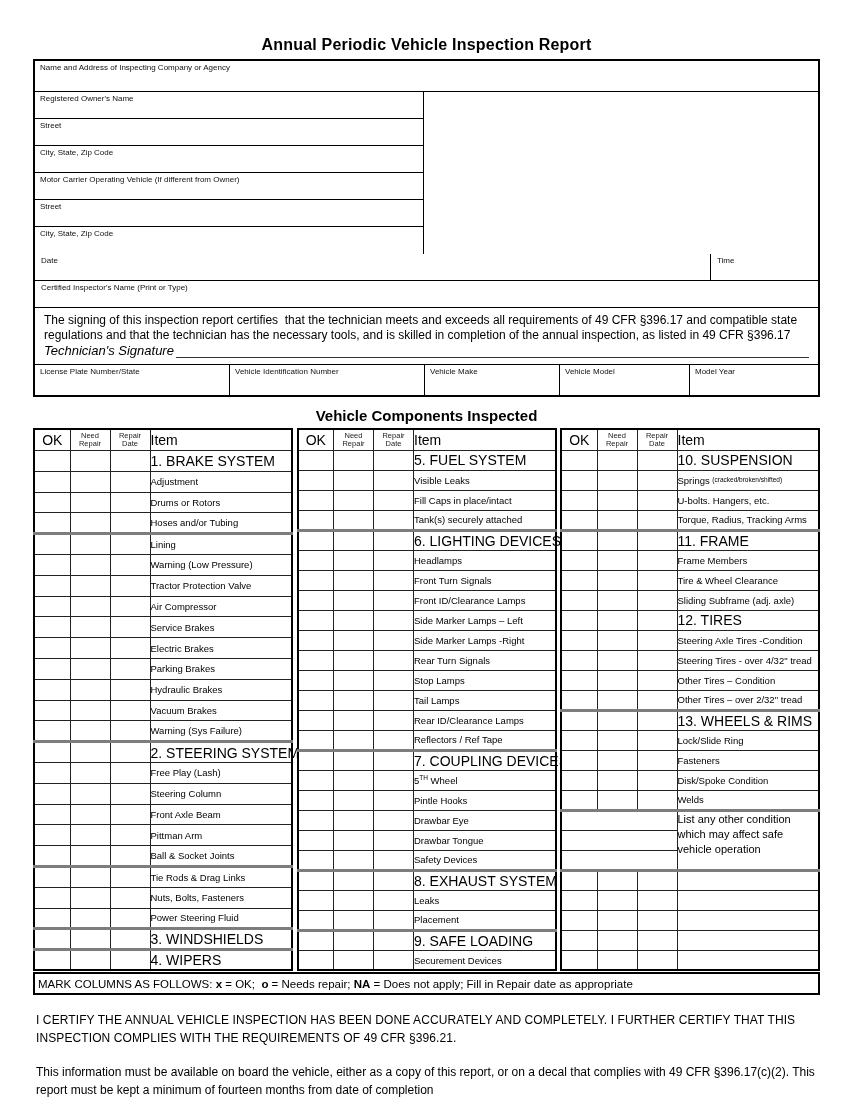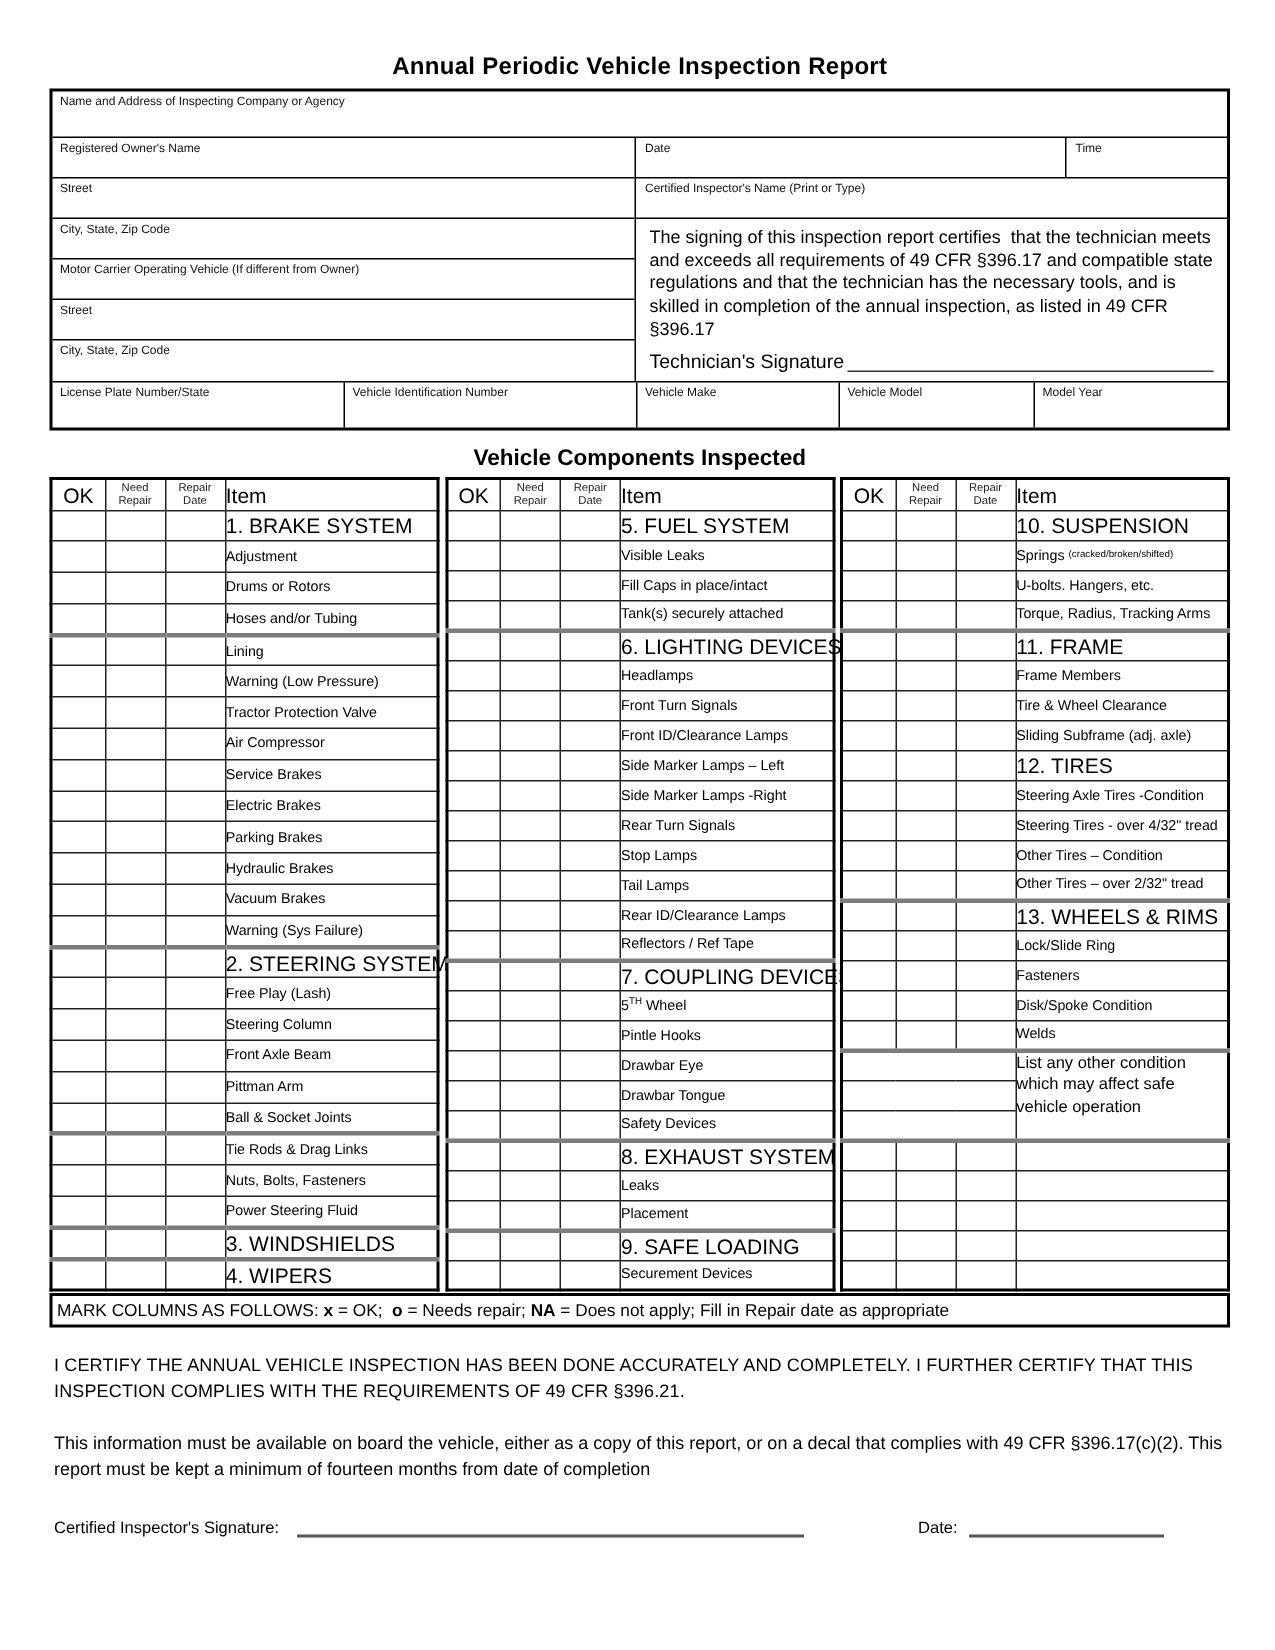--- a/index.html
+++ b/index.html
@@ -10,32 +10,32 @@
     overflow:hidden;
   }
   .content { position:absolute; left:33px; top:36px; width:787px; }
 
   .page-title { text-align:center; font-size:16px; font-weight:bold; margin:0 0 5px 0; letter-spacing:0.2px; }
 
   
   .hdr { border:2px solid #000; }
   .hdr-company { height:26px; border-bottom:1px solid #000; padding:2px 5px; }
   .flabel { font-size:8px; color:#111; display:block; }
-  .hdr-body { display:flex; }
+  .hdr-body { display:flex;flex-direction:column; }
   .hdr-left { width:389px; border-right:1px solid #000; box-sizing:border-box; }
   .hdr-left .fcell { height:27px; border-bottom:1px solid #000; padding:2px 5px; box-sizing:border-box; }
   .hdr-left .fcell:last-child { border-bottom:none; }
   .hdr-right { flex:1; display:flex; flex-direction:column; }
   .hdr-dt { display:flex; height:27px; border-bottom:1px solid #000; box-sizing:border-box; }
   .cell-date { flex:1; border-right:1px solid #000; padding:2px 6px; box-sizing:border-box; }
   .cell-time { width:107px; padding:2px 6px; box-sizing:border-box; }
   .cell-insp { height:27px; border-bottom:1px solid #000; padding:2px 6px; box-sizing:border-box; }
   .cert-block { flex:1; padding:5px 9px 4px 9px; box-sizing:border-box; display:flex; flex-direction:column; }
   .cert-text { font-size:12px; line-height:1.27; white-space:pre-wrap; }
-  .tech-sig-row { margin-top:auto; display:flex; align-items:flex-end; font-size:13px; padding-bottom:2px; }
+  .tech-sig-row { margin-top:auto; display:flex; align-items:flex-end; font-size:13px; padding-bottom:2px;font-style:italic; }
   .tech-sig-line { flex:1; border-bottom:1px solid #333; height:13px; margin-left:2px; }
   .hdr-bottom { display:flex; border-top:1px solid #000; height:30px; }
   .hdr-bottom .vcell { border-right:1px solid #000; padding:2px 5px; box-sizing:border-box; }
   .hdr-bottom .vcell:last-child { border-right:none; }
   .hdr-bottom .vcell:nth-child(1){ width:195px; }
   .hdr-bottom .vcell:nth-child(2){ width:195px; }
   .hdr-bottom .vcell:nth-child(3){ width:135px; }
   .hdr-bottom .vcell:nth-child(4){ width:130px; }
   .hdr-bottom .vcell:nth-child(5){ flex:1; }
 

